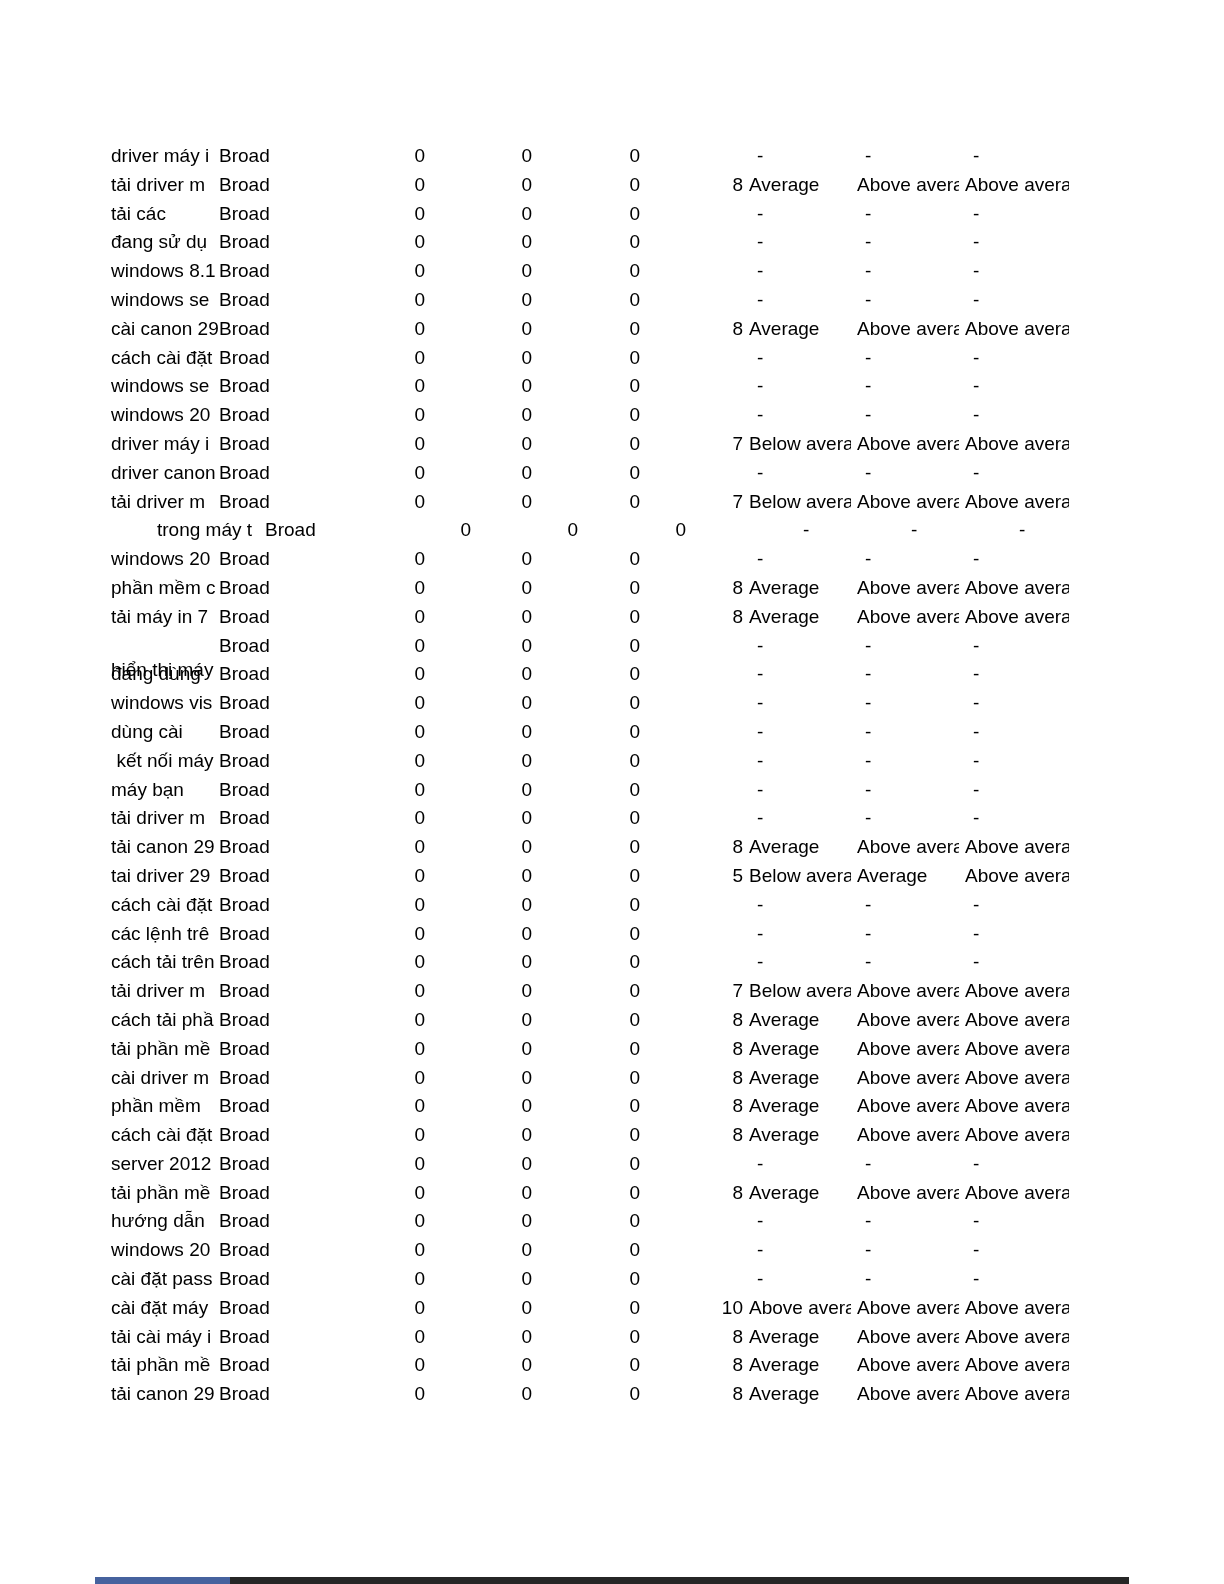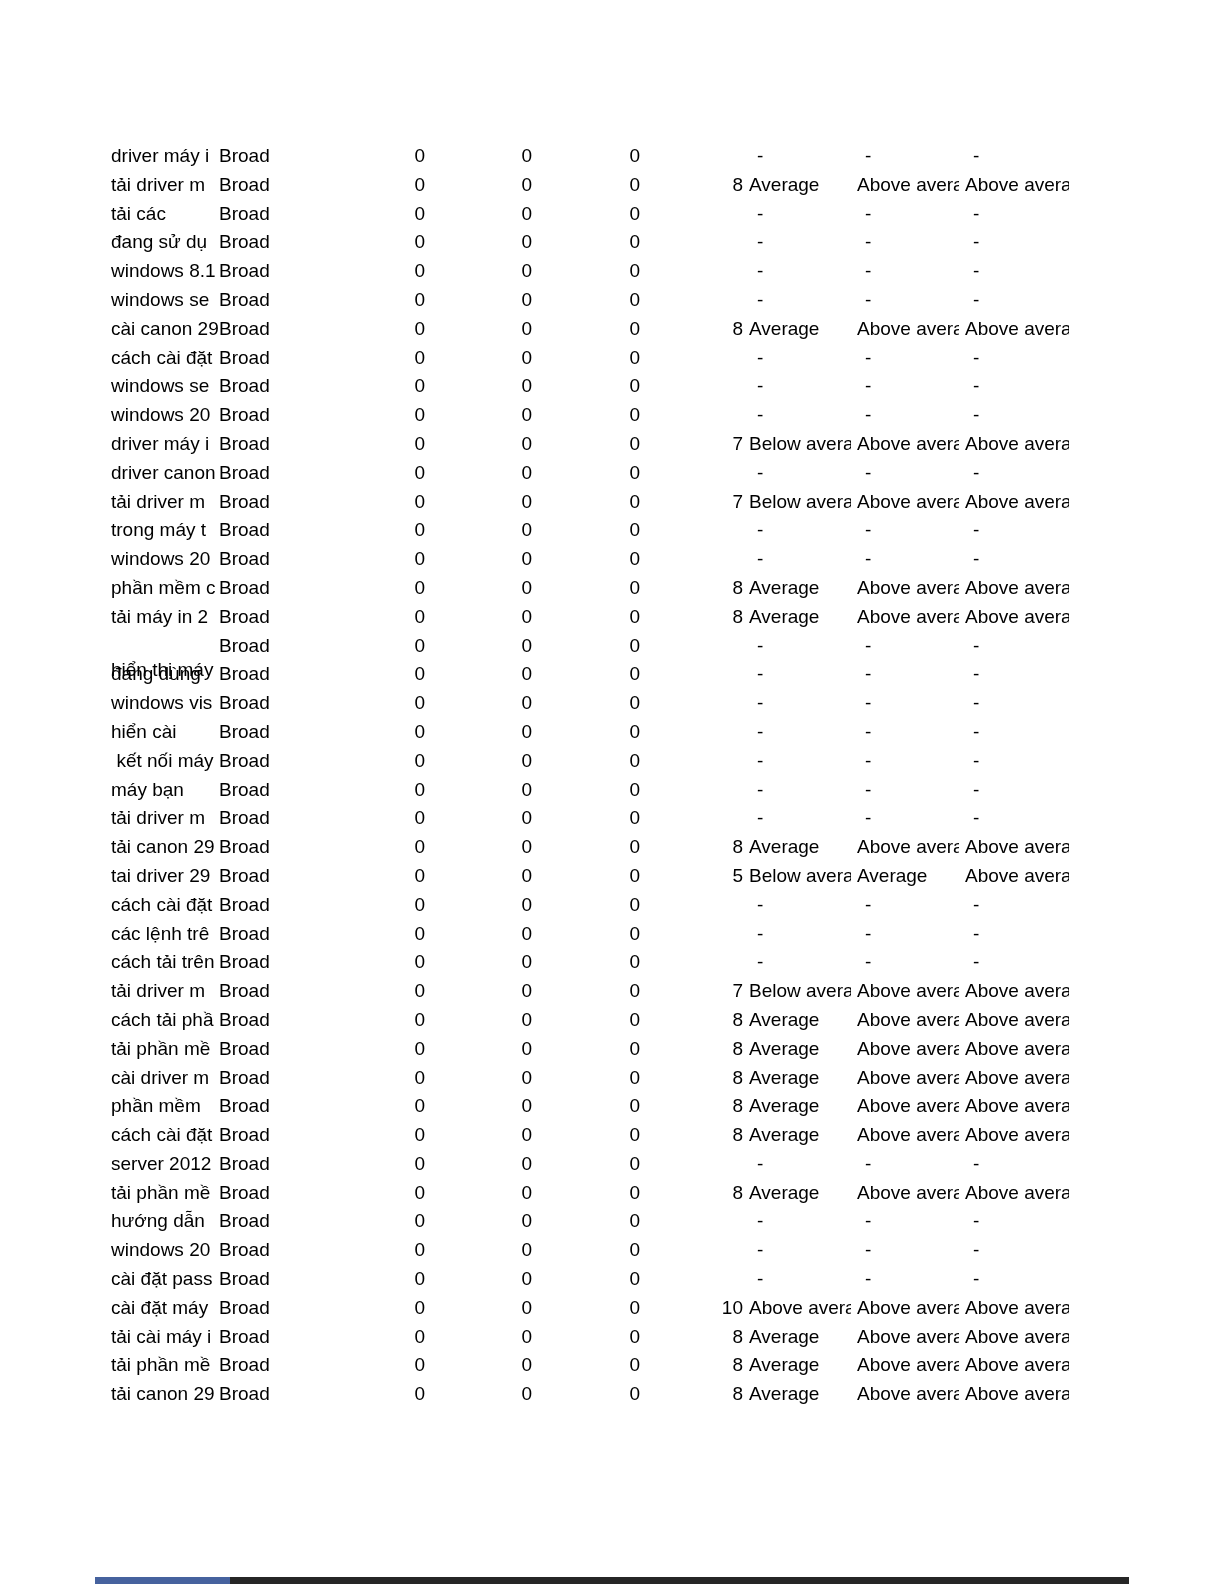--- a/index.html
+++ b/index.html
@@ -191,21 +191,21 @@
         <span class="cell c-match" style="width: 98px;">Broad</span>
         <span class="cell c-num" style="width: 108px;">0</span>
         <span class="cell c-num" style="width: 107px;">0</span>
         <span class="cell c-num" style="width: 108px;">0</span>
         <span class="cell c-score" style="width: 103px;">7</span>
         <span class="cell c-level" style="width: 108px;">Below avera</span>
         <span class="cell c-level" style="width: 108px;">Above avera</span>
         <span class="cell c-level" style="width: 110px;">Above avera</span>
       </div>
       <div class="row">
-        <span class="cell c-keyword" style="width: 108px;">trong máy t</span>
+        <span class="cell c-keyword" style="width: 108px; margin-left: 46px;">trong máy t</span>
         <span class="cell c-match" style="width: 98px;">Broad</span>
         <span class="cell c-num" style="width: 108px;">0</span>
         <span class="cell c-num" style="width: 107px;">0</span>
         <span class="cell c-num" style="width: 108px;">0</span>
         <span class="cell c-score" style="width: 103px;"></span>
         <span class="cell c-level dash" style="width: 108px;">-</span>
         <span class="cell c-level dash" style="width: 108px;">-</span>
         <span class="cell c-level dash" style="width: 110px;">-</span>
       </div>
       <div class="row">
@@ -224,21 +224,21 @@
         <span class="cell c-match" style="width: 98px;">Broad</span>
         <span class="cell c-num" style="width: 108px;">0</span>
         <span class="cell c-num" style="width: 107px;">0</span>
         <span class="cell c-num" style="width: 108px;">0</span>
         <span class="cell c-score" style="width: 103px;">8</span>
         <span class="cell c-level" style="width: 108px;">Average</span>
         <span class="cell c-level" style="width: 108px;">Above avera</span>
         <span class="cell c-level" style="width: 110px;">Above avera</span>
       </div>
       <div class="row">
-        <span class="cell c-keyword" style="width: 108px;">tải máy in 2</span>
+        <span class="cell c-keyword" style="width: 108px;">tải máy in 7</span>
         <span class="cell c-match" style="width: 98px;">Broad</span>
         <span class="cell c-num" style="width: 108px;">0</span>
         <span class="cell c-num" style="width: 107px;">0</span>
         <span class="cell c-num" style="width: 108px;">0</span>
         <span class="cell c-score" style="width: 103px;">8</span>
         <span class="cell c-level" style="width: 108px;">Average</span>
         <span class="cell c-level" style="width: 108px;">Above avera</span>
         <span class="cell c-level" style="width: 110px;">Above avera</span>
       </div>
       <div class="row">
@@ -268,21 +268,21 @@
         <span class="cell c-match" style="width: 98px;">Broad</span>
         <span class="cell c-num" style="width: 108px;">0</span>
         <span class="cell c-num" style="width: 107px;">0</span>
         <span class="cell c-num" style="width: 108px;">0</span>
         <span class="cell c-score" style="width: 103px;"></span>
         <span class="cell c-level dash" style="width: 108px;">-</span>
         <span class="cell c-level dash" style="width: 108px;">-</span>
         <span class="cell c-level dash" style="width: 110px;">-</span>
       </div>
       <div class="row">
-        <span class="cell c-keyword" style="width: 108px;">hiển cài</span>
+        <span class="cell c-keyword" style="width: 108px;">dùng cài</span>
         <span class="cell c-match" style="width: 98px;">Broad</span>
         <span class="cell c-num" style="width: 108px;">0</span>
         <span class="cell c-num" style="width: 107px;">0</span>
         <span class="cell c-num" style="width: 108px;">0</span>
         <span class="cell c-score" style="width: 103px;"></span>
         <span class="cell c-level dash" style="width: 108px;">-</span>
         <span class="cell c-level dash" style="width: 108px;">-</span>
         <span class="cell c-level dash" style="width: 110px;">-</span>
       </div>
       <div class="row">

